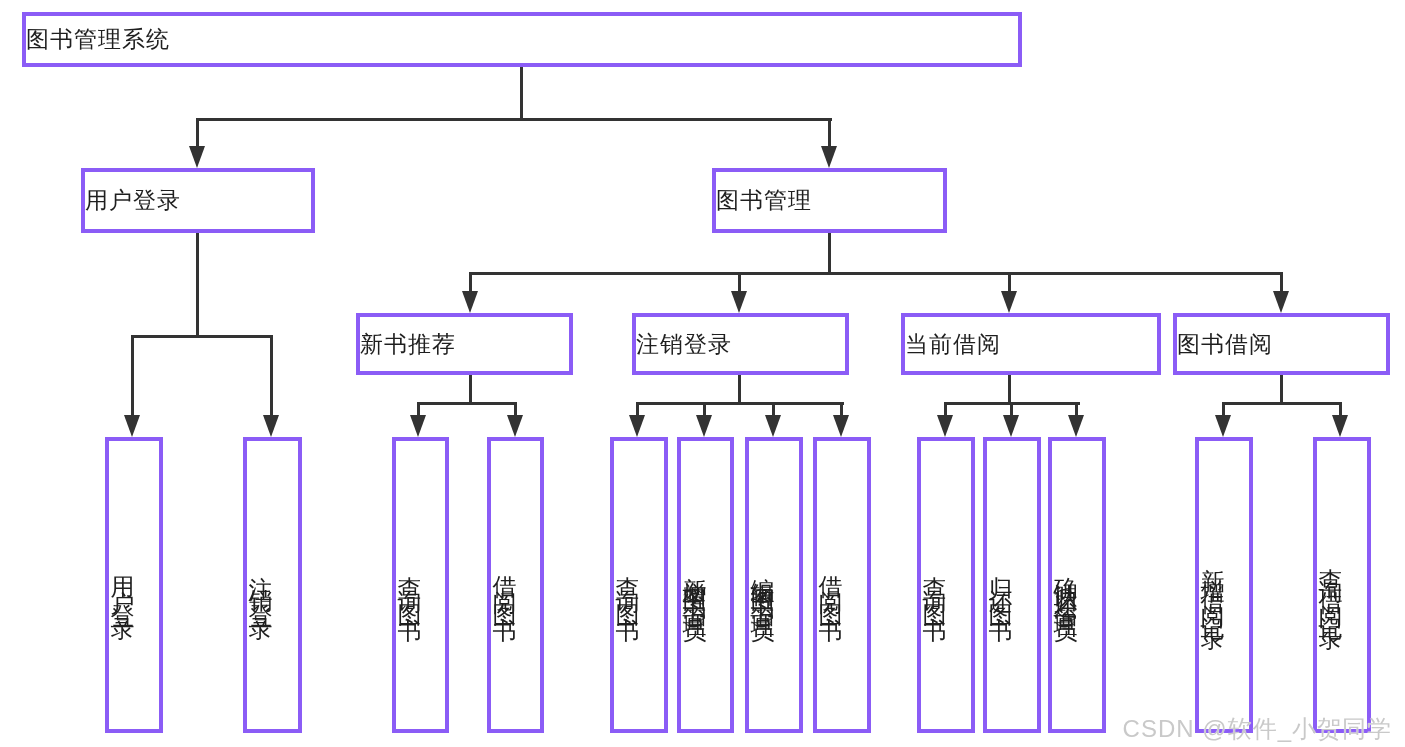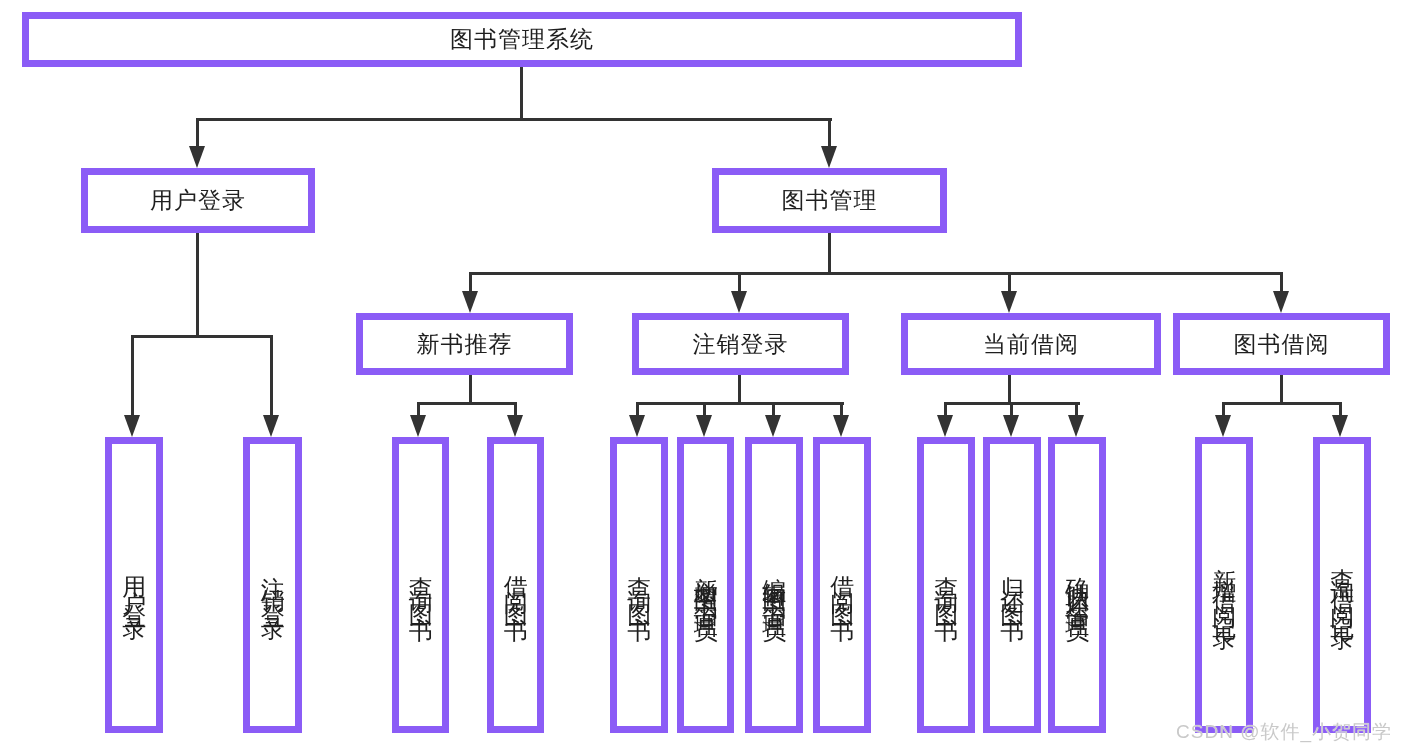--- a/index.html
+++ b/index.html
@@ -7,25 +7,25 @@
     position:relative;
     width:1405px;height:747px;
     background:#ffffff;
     font-family:"Liberation Sans","DejaVu Sans",sans-serif;
     color:#1f1f1f;
     overflow:hidden;
   }
   .node{
     position:absolute;
     box-sizing:border-box;
-    border:7px solid #8b5cf6;
+    border:4px solid #8b5cf6;
     background:#ffffff;
     display:flex;
     align-items:center;
-    justify-content:center;
+    justify-content:flex-start;
   }
   .hbox span{
     font-size:23px;
     letter-spacing:1px;
     white-space:nowrap;
   }
   .leaf span{
     writing-mode:vertical-rl;
     text-orientation:mixed;
     font-size:24px;
@@ -38,21 +38,21 @@
   .hline{position:absolute;height:3px;background:#333333;}
   .ahead{
     position:absolute;width:0;height:0;
     border-left:8px solid transparent;
     border-right:8px solid transparent;
     border-top:22px solid #333333;
   }
   #watermark{
     position:absolute;
     right:13px;bottom:2px;
-    font-size:19px;
+    font-size:24px;
     color:#c9c9c9;
     letter-spacing:1px;
     white-space:nowrap;
     z-index:5;
     text-shadow:0 0 1px #ffffff;
   }
 </style>
 </head>
 <body>
 

